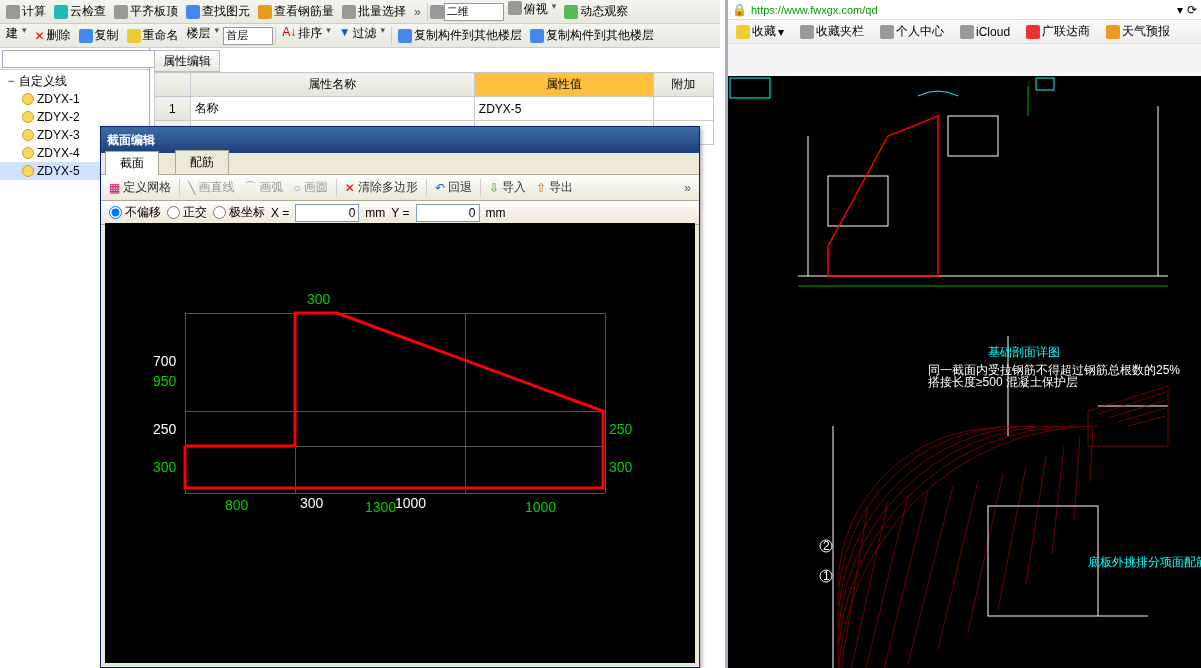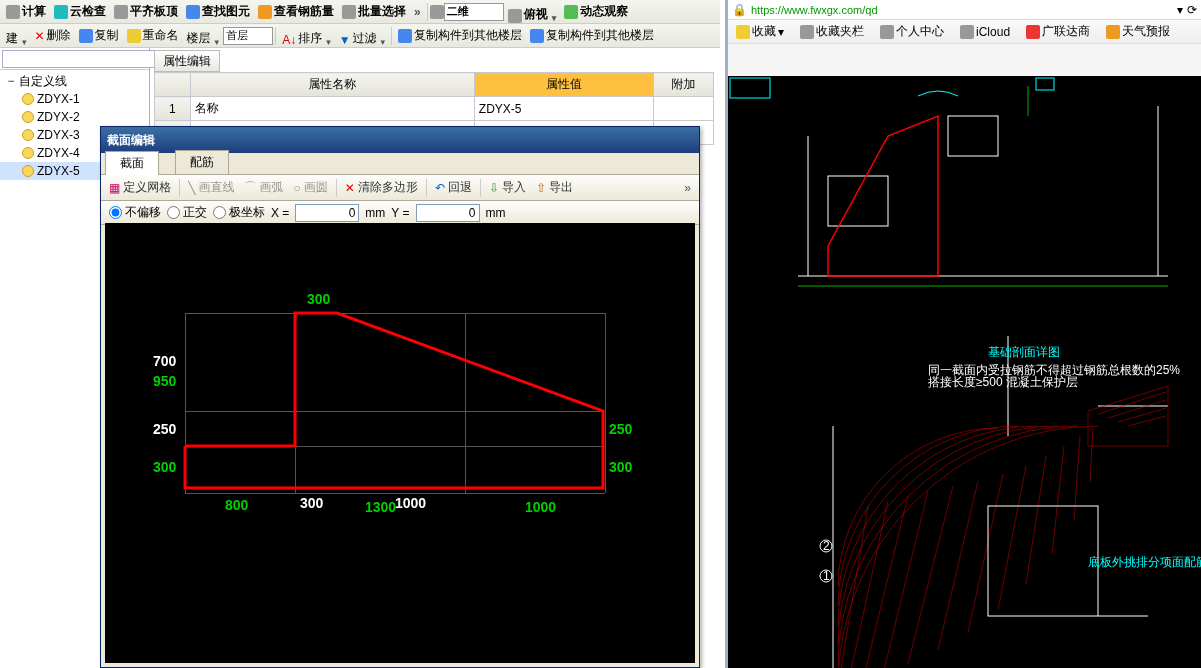--- a/index.html
+++ b/index.html
@@ -1,28 +1,28 @@
 <!DOCTYPE html>
 <html><head>
 <meta charset="utf-8">
 <style>
 * { box-sizing: border-box; margin: 0; padding: 0; font-family: "Microsoft YaHei", SimSun, sans-serif; font-size: 12px; }
 body { width: 1201px; height: 668px; overflow: hidden; background: #fff; position: relative; }
 
 
-.main-toolbar { position: absolute; top: 0; left: 0; width: 720px; height: 24px; background: linear-gradient(#f5f5f0,#e8e8e0); display: flex; align-items: center; padding: 0 2px; border-bottom: 1px solid #ccc; font-weight: bold; }
+.main-toolbar { position: absolute; top: 0; left: 0; width: 720px; height: 24px; background: linear-gradient(#f5f5f0,#e8e8e0); display: flex; align-items: center; padding: 0 2px; border-bottom: 1px solid #ccc; }
 .tb-item { display: flex; align-items: center; gap: 2px; padding: 0 4px; height: 22px; cursor: pointer; white-space: nowrap; }
 .tb-sep { width: 1px; height: 18px; background: #ccc; margin: 0 2px; }
 .tb-icon { width: 16px; height: 16px; display: inline-block; }
 .tb-more { color: #555; padding: 0 4px; }
 .dd-combo { width: 60px; height: 18px; border: 1px solid #999; background: #fff; display: flex; align-items: center; padding: 0 2px; font-size: 11px; }
 
 
 .sub-toolbar { position: absolute; top: 24px; left: 0; width: 720px; height: 24px; background: linear-gradient(#f5f5f0,#e8e8e0); display: flex; align-items: center; padding: 0 2px; border-bottom: 1px solid #ccc; }
-.dd { display: inline-flex; align-items: flex-end; }
+.dd { display: inline-flex; align-items: flex-start; }
 .dd::after { content: "▾"; font-size: 9px; margin-left: 2px; color: #555; }
 
 
 .left-panel { position: absolute; top: 48px; left: 0; width: 150px; height: 620px; background: #fff; border-right: 1px solid #aac; }
 .left-search { height: 22px; display: flex; align-items: center; border-bottom: 1px solid #ccc; }
 .left-search input { flex: 1; height: 18px; border: 1px solid #aac; margin: 0 2px; padding: 0 2px; }
 .left-search .sbtn { width: 18px; height: 18px; border: 1px solid #aac; background: #eef; display: flex; align-items: center; justify-content: center; color: #06c; cursor: pointer; }
 .tree { padding: 2px 0; }
 .tree-node { display: flex; align-items: center; height: 18px; padding-left: 6px; gap: 3px; cursor: pointer; }
 .tree-node.sel { background: #cfe3ff; }
@@ -46,21 +46,21 @@
 .dlg-tab.active { background: #fff; position: relative; top: 1px; }
 .dlg-toolbar { height: 26px; background: linear-gradient(#fdfdfb,#ece9d8); border-bottom: 1px solid #aca899; display: flex; align-items: center; padding: 0 4px; gap: 2px; }
 .dlg-toolbar2 { height: 24px; background: linear-gradient(#fdfdfb,#ece9d8); border-bottom: 1px solid #aca899; display: flex; align-items: center; padding: 0 8px; gap: 6px; }
 .dlg-tb-item { display: flex; align-items: center; gap: 3px; padding: 0 4px; height: 22px; cursor: pointer; color: #333; }
 .coord-in { width: 64px; height: 18px; border: 1px solid #7f9db9; text-align: right; padding: 0 3px; background: #fff; }
 .radio-lbl { display: flex; align-items: center; gap: 3px; }
 .canvas { position: absolute; top: 96px; left: 4px; right: 4px; bottom: 4px; background: #000; }
 
 .gridline-v { position: absolute; top: 0; bottom: 0; width: 1px; background: #555; }
 .gridline-h { position: absolute; left: 0; right: 0; height: 1px; background: #555; }
-.dim { position: absolute; font-size: 14px; font-weight: bold; text-align: right; }
+.dim { position: absolute; font-size: 14px; font-weight: normal; text-align: right; }
 .dim.green { color: #00d000; }
 .dim.white { color: #fff; }
 .shape { position: absolute; }
 
 
 .browser { position: absolute; top: 0; left: 725px; width: 476px; height: 668px; background: #f5f5f5; border-left: 3px solid #a0b0c0; }
 .addr { height: 20px; display: flex; align-items: center; background: #fff; border-bottom: 1px solid #ddd; padding: 0 4px; gap: 4px; }
 .addr .url { flex: 1; color: #090; font-size: 11px; white-space: nowrap; overflow: hidden; }
 .bookmarks { height: 24px; background: linear-gradient(#fafafa,#eee); border-bottom: 1px solid #ddd; display: flex; align-items: center; gap: 8px; padding: 0 4px; }
 .bm { display: flex; align-items: center; gap: 2px; padding: 0 4px; cursor: pointer; white-space: nowrap; font-size: 11px; }

